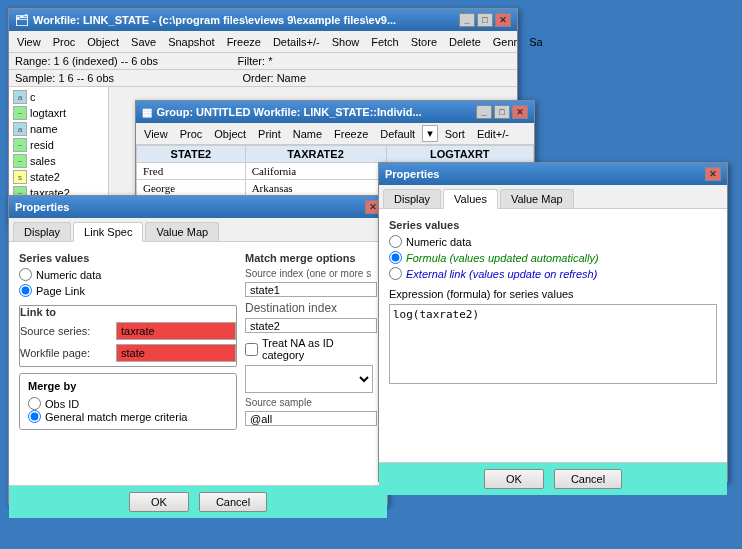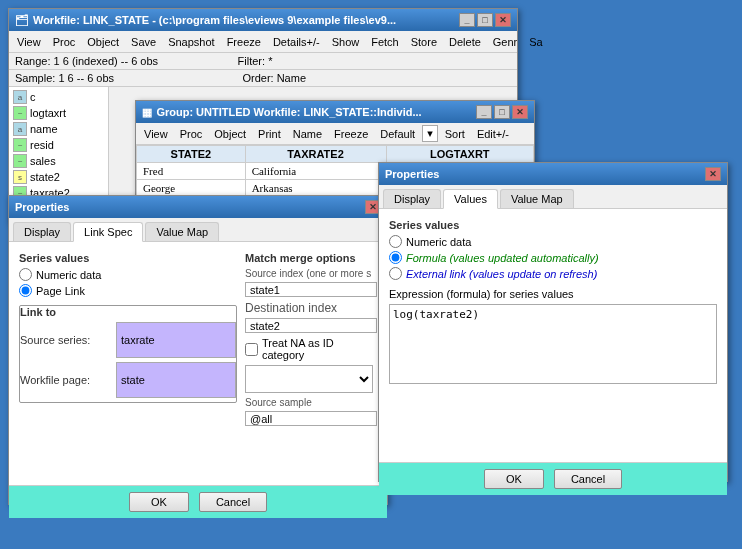--- a/index.html
+++ b/index.html
@@ -148,22 +148,22 @@
       padding: 10px;
       background: white;
       height: calc(100% - 65px);
     }
     .section-title { font-weight: bold; margin-bottom: 4px; color: #333; }
     .radio-group { display: flex; flex-direction: column; gap: 3px; margin-bottom: 8px; }
     .radio-item { display: flex; align-items: center; gap: 4px; }
     .field-row { display: flex; align-items: center; gap: 16px; margin-bottom: 4px; }
     .field-label { width: 80px; color: #333; }
     .field-input {
-      height: 36px; border: 1px solid #aaa; padding: 1px 4px;
-      background: #c4b5fd; width: 120px;
+      height: 18px; border: 1px solid #aaa; padding: 1px 4px;
+      background: #ef4444; width: 120px;
     }
     .section-box {
       border: 1px solid #999;
       border-radius: 3px;
       padding: 6px 8px;
       margin-bottom: 8px;
     }
     .section-box-title {
       font-weight: bold;
       margin-bottom: 5px;
@@ -392,20 +392,31 @@
           <div class="field-row">
             <span class="field-label">Source series:</span>
             <input class="field-input" type="text" value="taxrate" style="">
           </div>
           <div class="field-row">
             <span class="field-label">Workfile page:</span>
             <input class="field-input" type="text" value="state" style="">
           </div>
         </div>
 
+        <div class="section-box">
+          <div class="section-box-title">Merge by</div>
+          <div class="radio-item">
+            <input type="radio" name="mb" style="">
+            <label>Obs ID</label>
+          </div>
+          <div class="radio-item">
+            <input type="radio" name="mb" checked="" style="">
+            <label>General match merge criteria</label>
+          </div>
+        </div>
       </div>
 
       <div class="col-right">
         <div class="section-title">Match merge options</div>
         <div style="font-size:10px;color:#555;margin-bottom:3px;">Source index (one or more s</div>
         <input class="text-input-full" type="text" value="state1" style="">
         <div style="font-size:12px;color:#555;margin-bottom:3px;">Destination index</div>
         <input class="text-input-full" type="text" value="state2" style="">
         <div class="checkbox-item">
           <input type="checkbox" style="">

